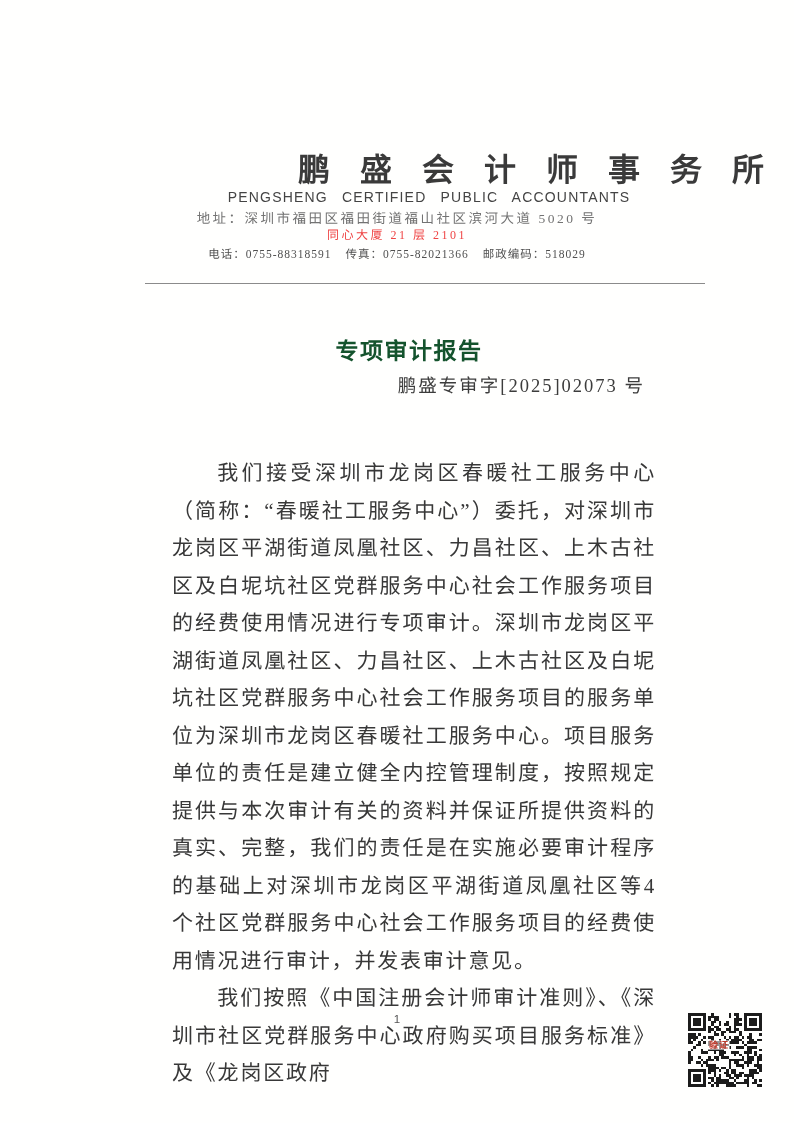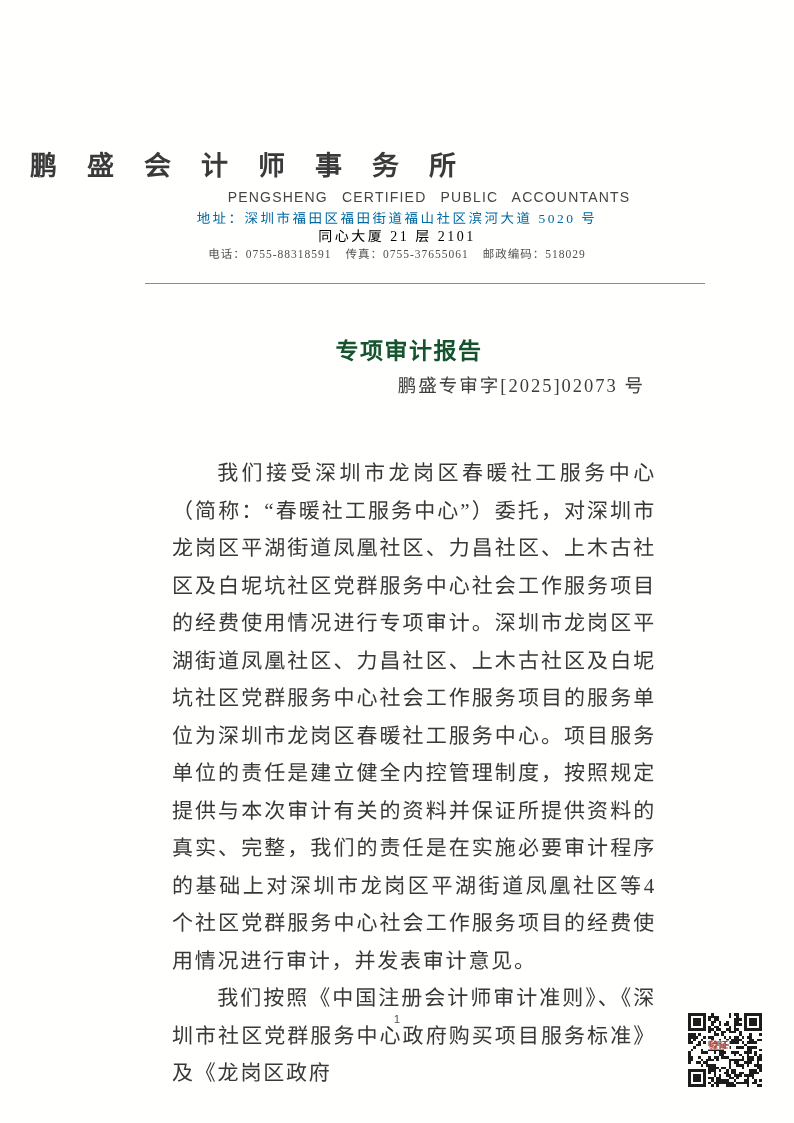--- a/index.html
+++ b/index.html
@@ -9,41 +9,41 @@
     font-family:"Liberation Serif","DejaVu Serif",serif;
     color:#2b2b2b;
     position:relative;
     overflow:hidden;
   }
   .page{position:absolute;inset:0;background:#fffffe;}
 
   
   .firm-cn{
     position:absolute;top:144px;left:0;width:100%;
-    text-align:left;font-size:27px;font-weight:600;
+    text-align:right;font-size:32px;font-weight:600;
     letter-spacing:30px;text-indent:30px;
     color:#3a3a3a;white-space:nowrap;
   }
   .firm-en{
     position:absolute;top:189px;left:0;width:100%;
     text-align:center;font-size:14px;font-weight:500;
     letter-spacing:1.2px;word-spacing:9px;color:#444;
     font-family:"Liberation Sans","DejaVu Sans",sans-serif;
     white-space:nowrap;
     padding-left:32px;
   }
   .addr1{
     position:absolute;top:207px;left:0;width:100%;
     text-align:center;font-size:13.5px;letter-spacing:2.5px;
-    color:#0369a1;white-space:nowrap;
+    color:#737373;white-space:nowrap;
   }
   .addr2{
     position:absolute;top:225px;left:0;width:100%;
-    text-align:center;font-size:14px;letter-spacing:2.5px;
-    color:#000000;white-space:nowrap;
+    text-align:center;font-size:12px;letter-spacing:2.5px;
+    color:#ef4444;white-space:nowrap;
   }
   .contacts{
     position:absolute;top:245px;left:0;width:100%;
     text-align:center;font-size:11.5px;letter-spacing:1px;
     color:#4f4f4f;white-space:nowrap;
   }
   .contacts span{margin:0 5px;}
   .rule{
     position:absolute;top:283px;left:145px;width:560px;
     border-top:1.5px solid #8b8b8b;
@@ -95,21 +95,21 @@
 
 <div class="page">
 
   <header>
     <div class="firm-cn">鹏盛会计师事务所</div>
     <div class="firm-en">PENGSHENG CERTIFIED PUBLIC ACCOUNTANTS</div>
     <div class="addr1">地址：深圳市福田区福田街道福山社区滨河大道 5020 号</div>
     <div class="addr2">同心大厦 21 层 2101</div>
     <div class="contacts">
       <span>电话：0755-88318591</span>
-      <span>传真：0755-37655061</span>
+      <span>传真：0755-82021366</span>
       <span>邮政编码：518029</span>
     </div>
     <div class="rule"></div>
   </header>
 
   <main>
     <h1 class="report-title">专项审计报告</h1>
     <div class="docno">鹏盛专审字[2025]02073 号</div>
     <div class="bodytext">
       <p class="para">我们接受深圳市龙岗区春暖社工服务中心（简称：“春暖社工服务中心”）委托，对深圳市龙岗区平湖街道凤凰社区、力昌社区、上木古社区及白坭坑社区党群服务中心社会工作服务项目的经费使用情况进行专项审计。深圳市龙岗区平湖街道凤凰社区、力昌社区、上木古社区及白坭坑社区党群服务中心社会工作服务项目的服务单位为深圳市龙岗区春暖社工服务中心。项目服务单位的责任是建立健全内控管理制度，按照规定提供与本次审计有关的资料并保证所提供资料的真实、完整，我们的责任是在实施必要审计程序的基础上对深圳市龙岗区平湖街道凤凰社区等4 个社区党群服务中心社会工作服务项目的经费使用情况进行审计，并发表审计意见。</p>

